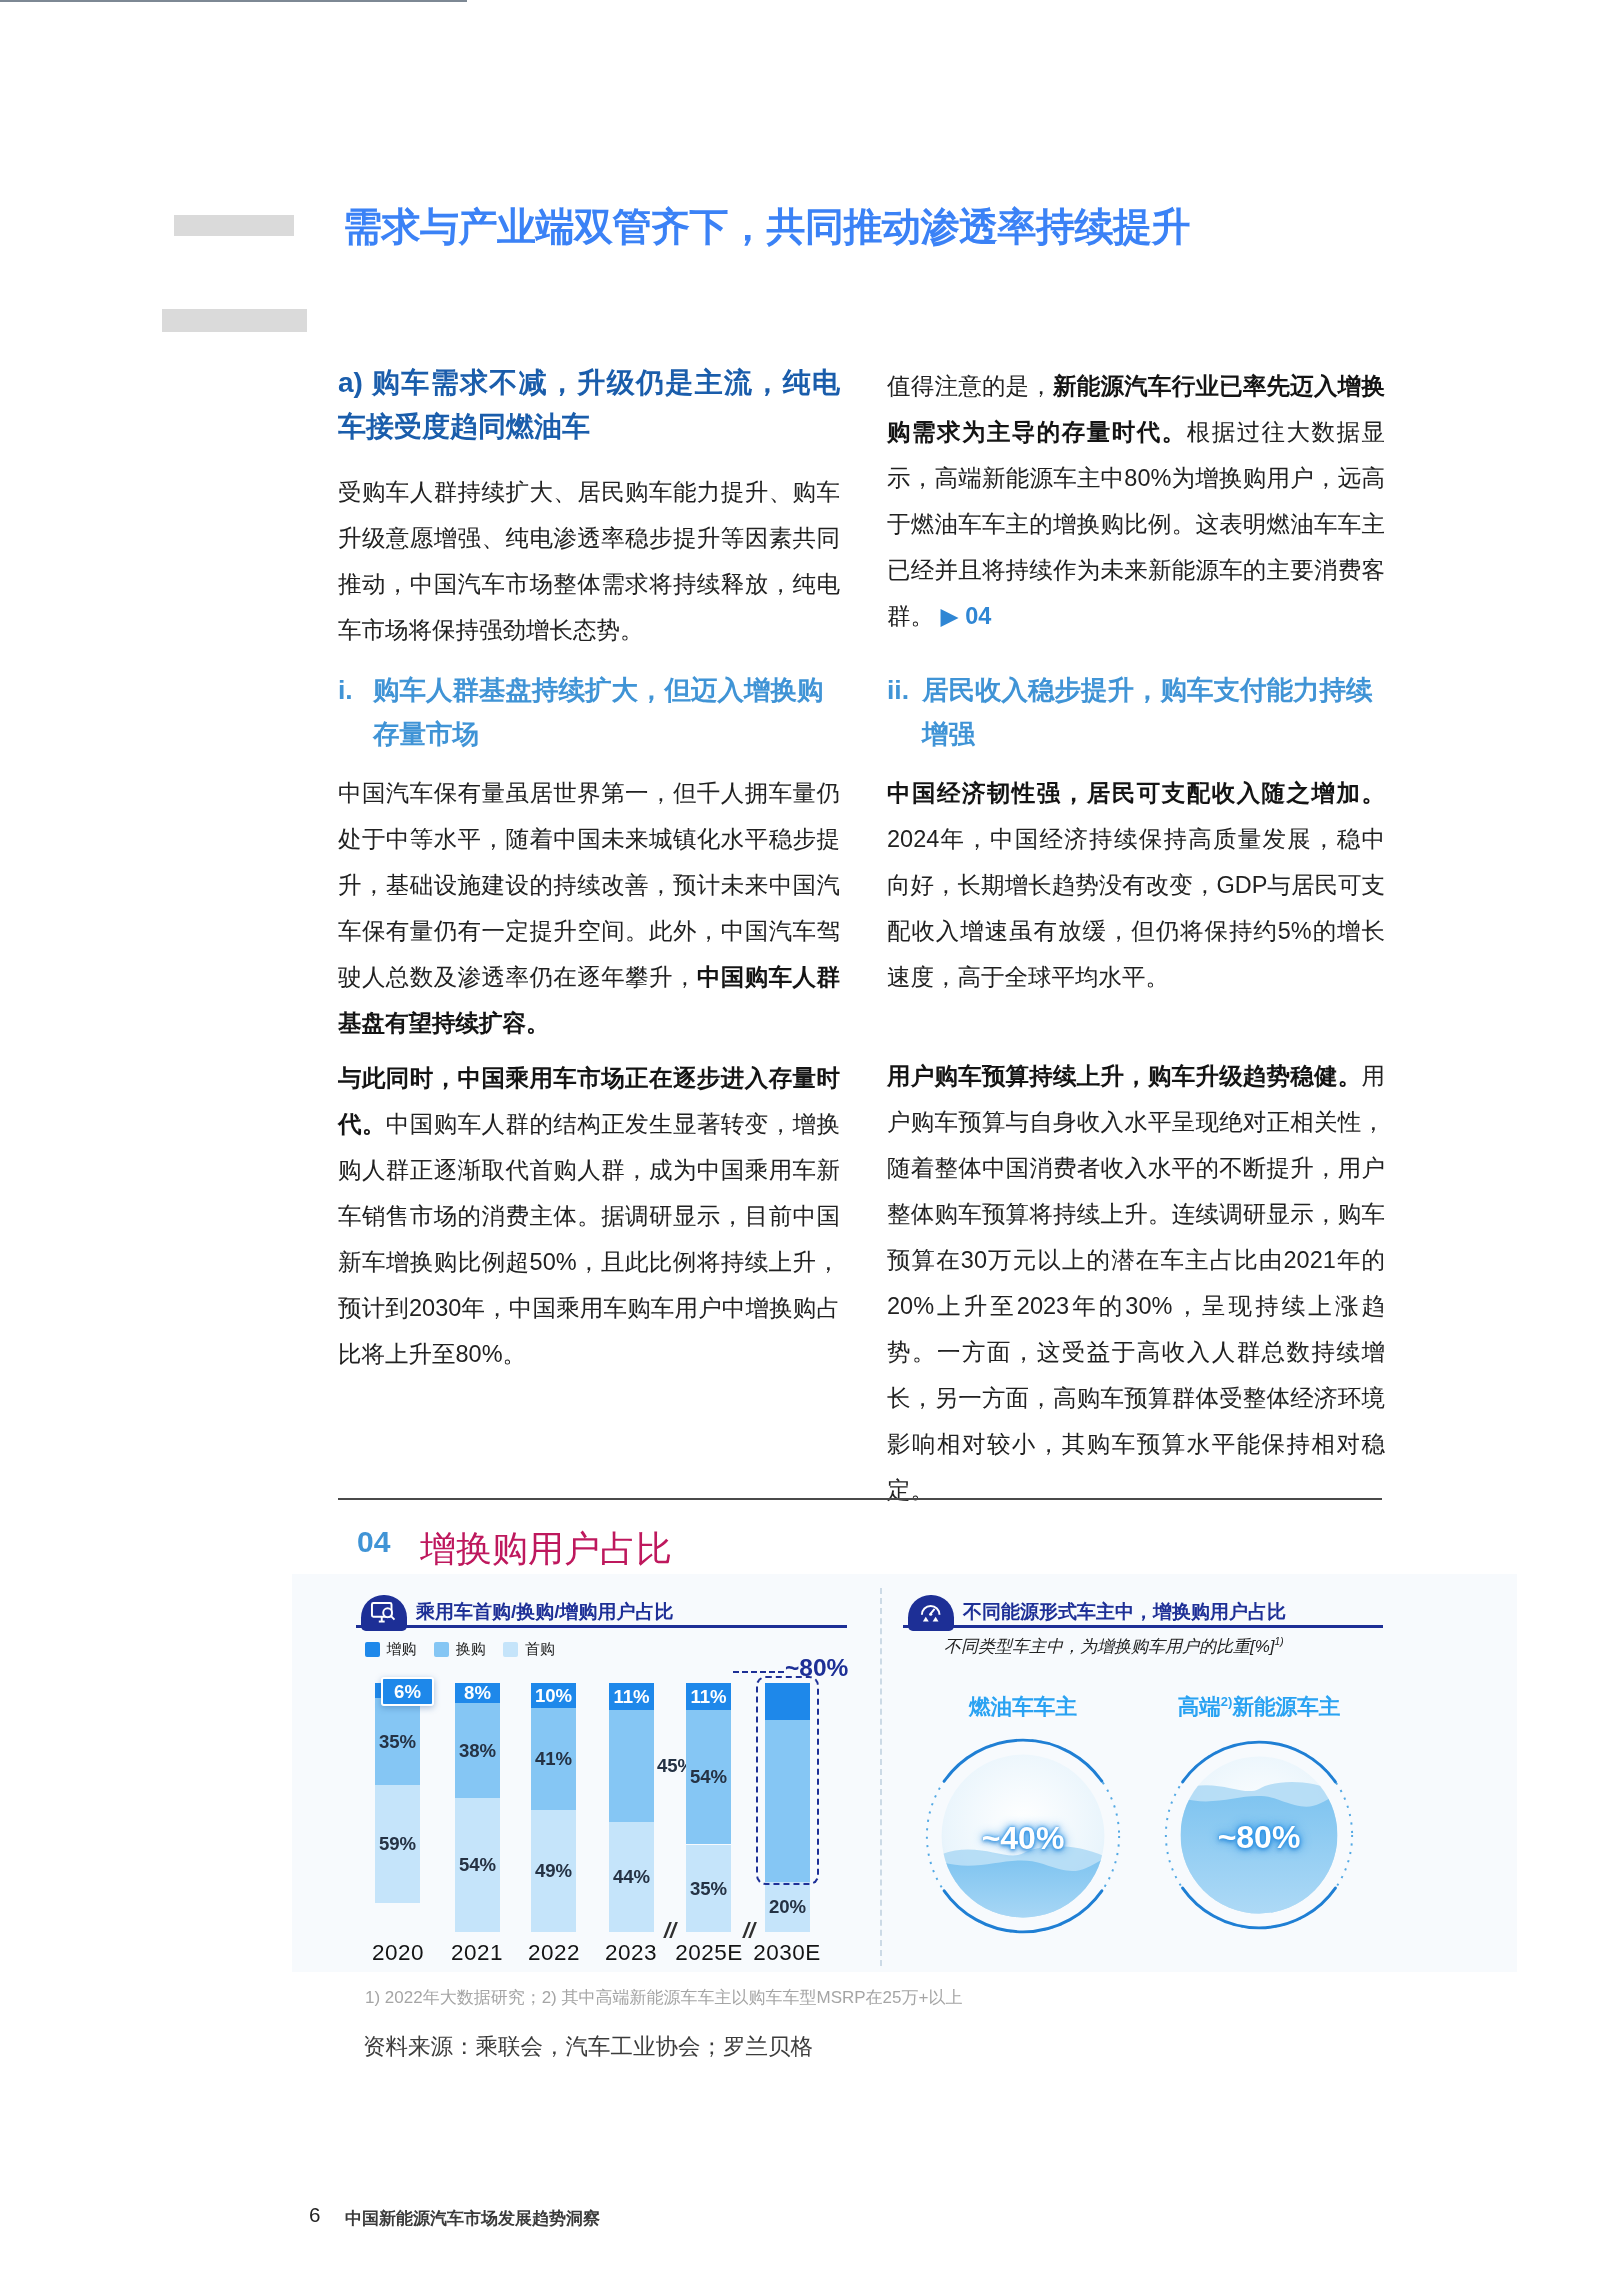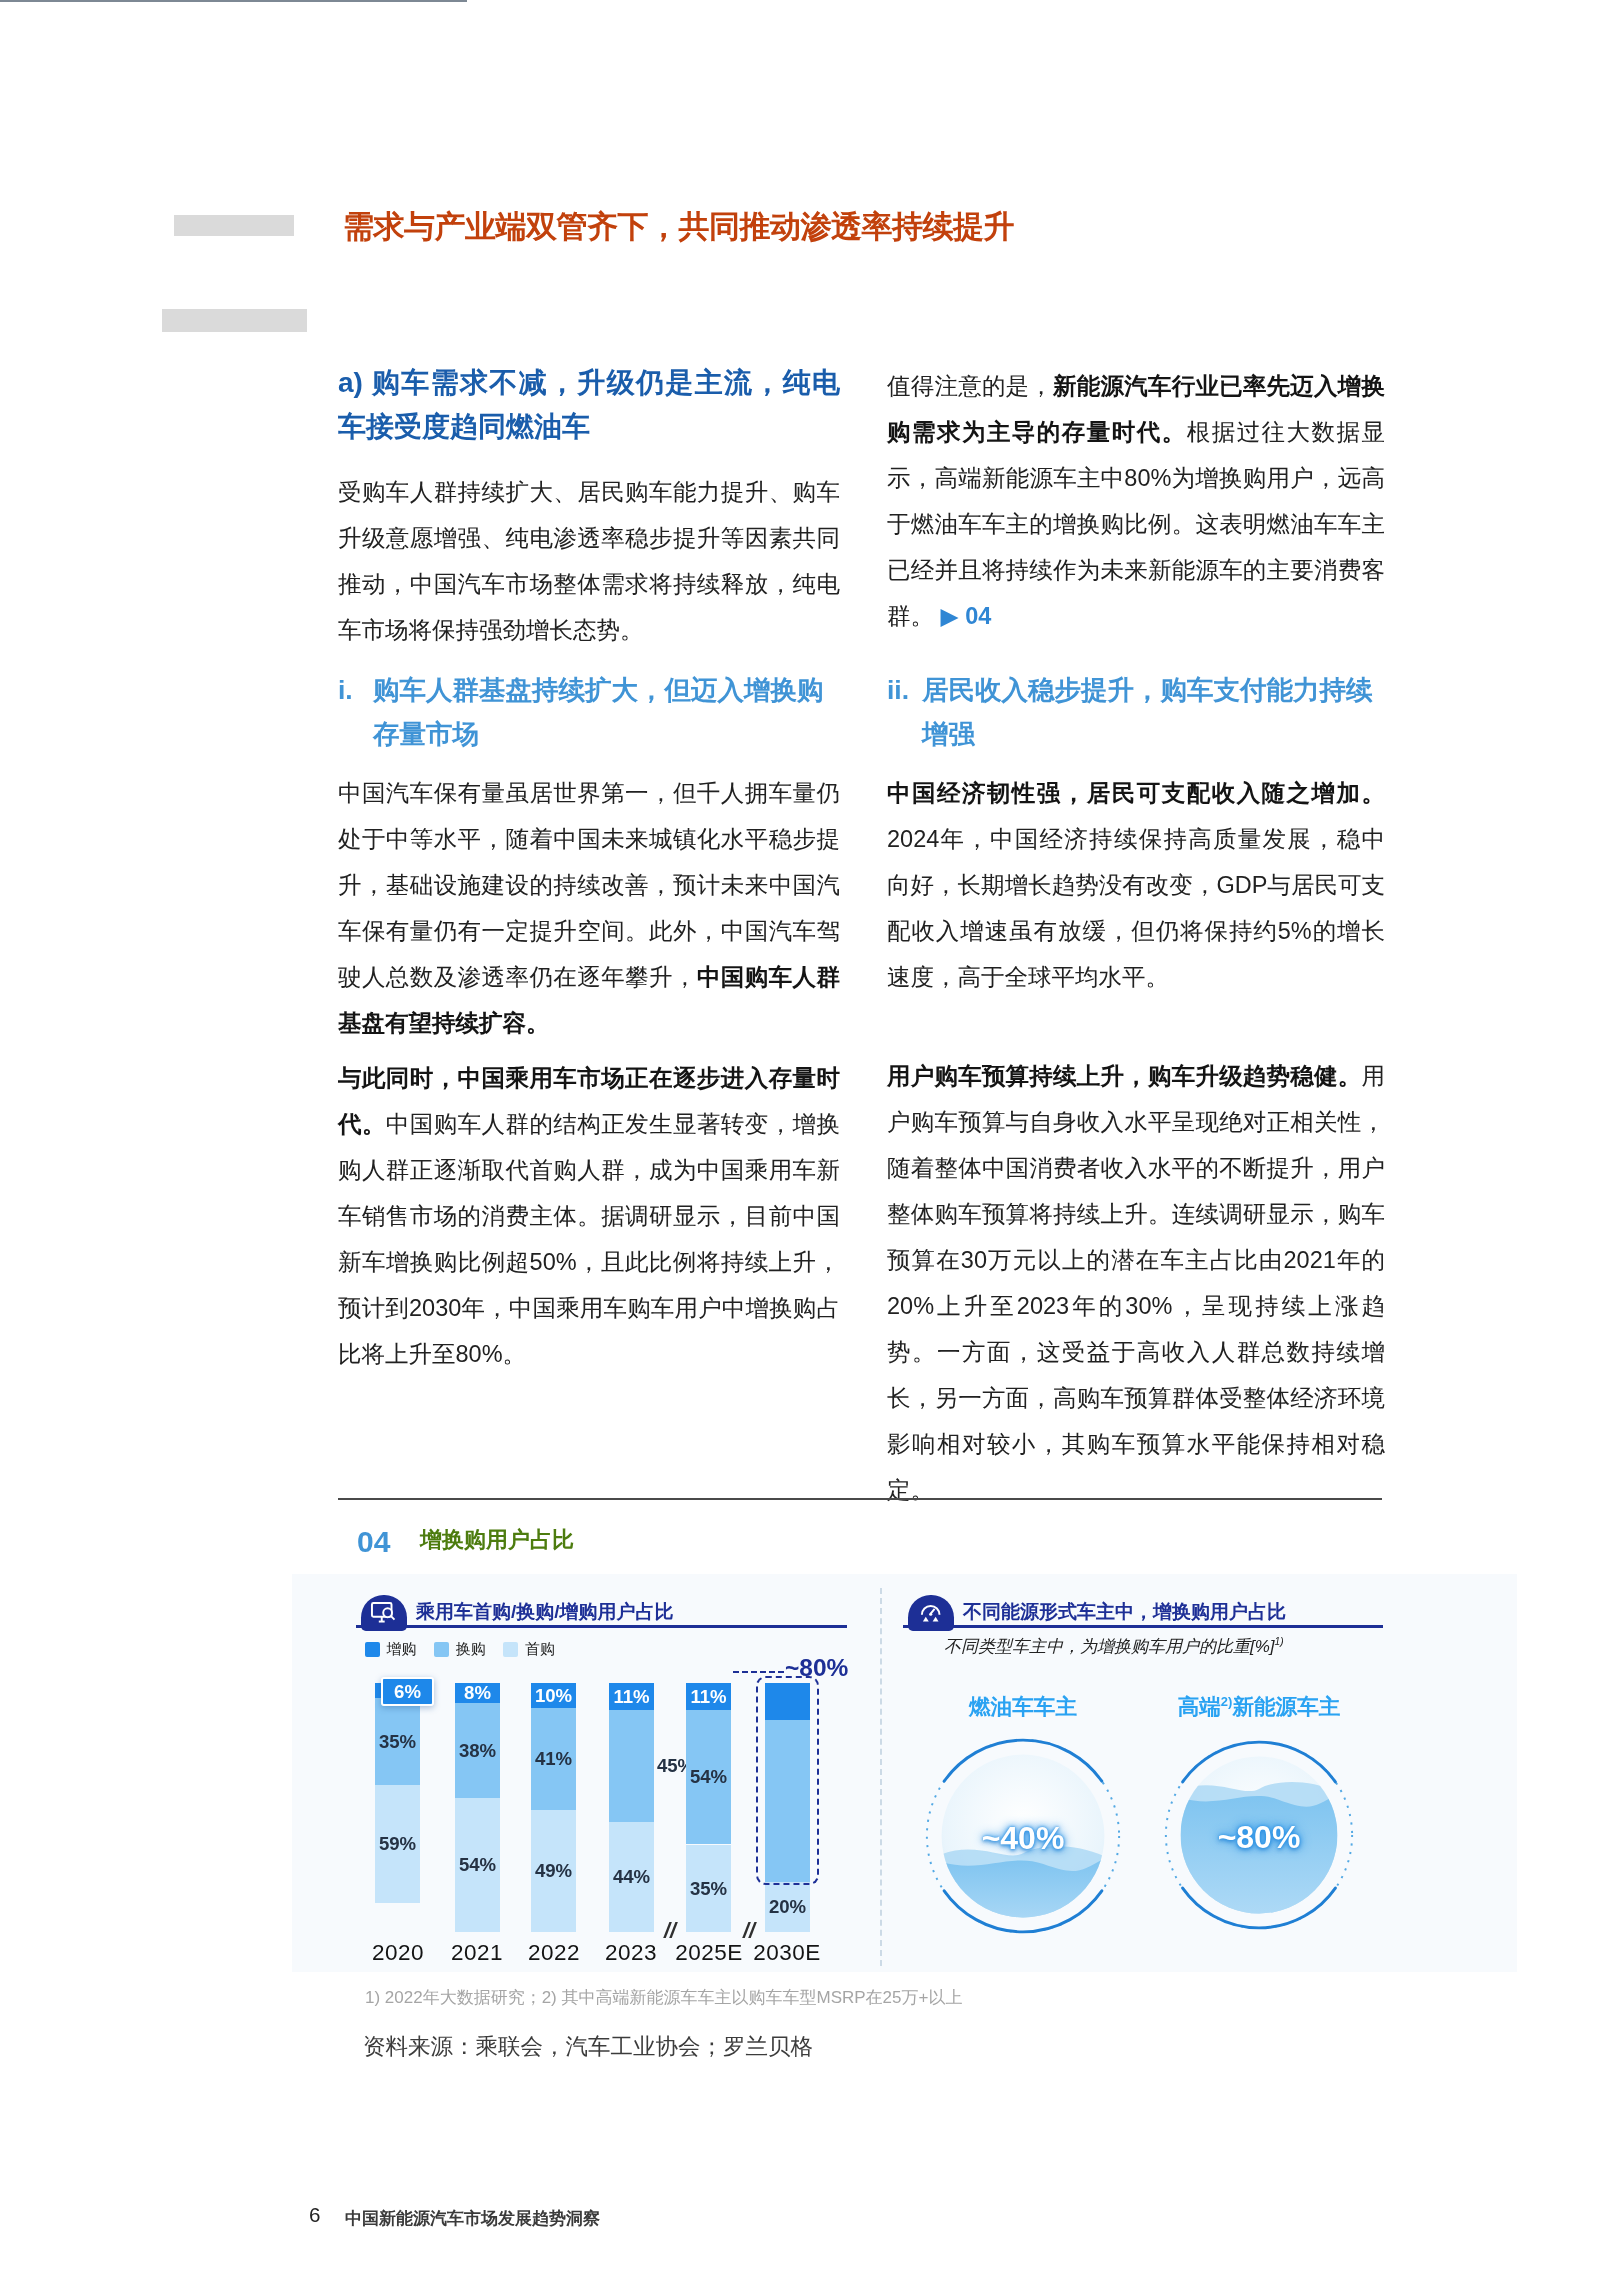--- a/index.html
+++ b/index.html
@@ -3,32 +3,32 @@
 <meta charset="utf-8">
 <style>
   html,body{margin:0;padding:0;background:#e8e8e8;}
   *{box-sizing:border-box;}
   .page{
     position:relative;width:1621px;height:2293px;margin:0 auto;background:#ffffff;
     font-family:"Liberation Sans","DejaVu Sans",sans-serif;color:#212121;overflow:hidden;
   }
   .abs{position:absolute;}
   .graybar{background:#dadada;}
-  .doc-title{font-size:31px;line-height:47px;font-weight:900;color:#c2410c;letter-spacing:-0.5px;white-space:nowrap;}
+  .doc-title{font-size:39px;line-height:47px;font-weight:900;color:#3b82f6;letter-spacing:-0.5px;white-space:nowrap;}
   .h-a{font-size:28px;line-height:44px;font-weight:700;color:#1a5dab;text-align:justify;}
   .h-roman{display:flex;font-size:26.5px;line-height:44px;font-weight:700;color:#4094d6;}
   .h-roman .pfx{flex:0 0 35px;}
   .h-roman .txt{flex:1;}
   .body-p{font-size:23.5px;line-height:46px;text-align:justify;color:#212121;}
   .body-p b{font-weight:700;color:#141414;}
   sup{font-size:60%;vertical-align:super;}
   .ref{color:#2f86d4;font-weight:700;white-space:nowrap;}
   .fig-rule{background:#4a4a4a;height:2px;}
   .fig-no{font-size:30px;font-weight:700;color:#4094d6;}
-  .fig-title{font-size:22px;font-weight:700;color:#4d7c0f;}
+  .fig-title{font-size:36px;font-weight:400;color:#be185d;}
   .panel-bg{background:#f7fafd;}
   .v-divider{border-left:2px dashed #ccdae6;width:0;}
   .badge{background:#1d2f96;border-radius:22.5px 22.5px 4.9px 4.9px;display:flex;align-items:center;justify-content:center;}
   .p-title{font-size:19px;font-weight:700;color:#1d2f96;white-space:nowrap;}
   .p-underline{background:#1d2f96;height:2.9px;}
   .legend{display:flex;gap:17.6px;align-items:center;}
   .legend .item{display:flex;gap:6.9px;align-items:center;font-size:15px;color:#222;}
   .legend .sq{width:14.7px;height:14.7px;border-radius:2px;}
   .bar-seg{position:absolute;width:100%;}
   .seg-label{position:absolute;left:50%;top:50%;transform:translate(-50%,-50%);font-size:18.6px;font-weight:700;white-space:nowrap;}

